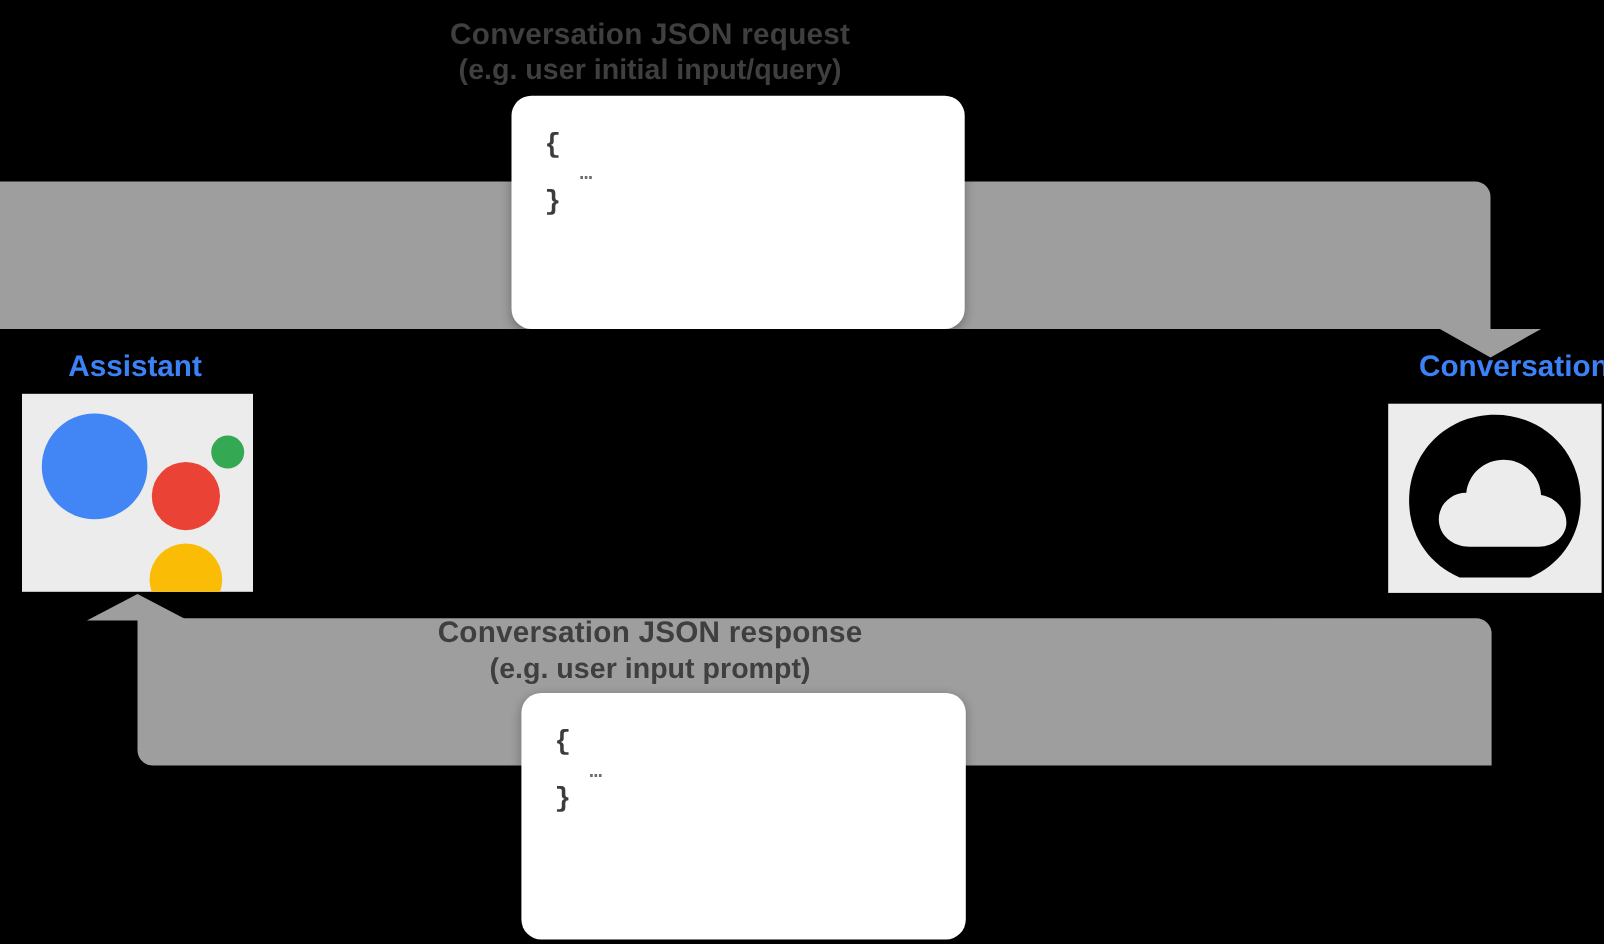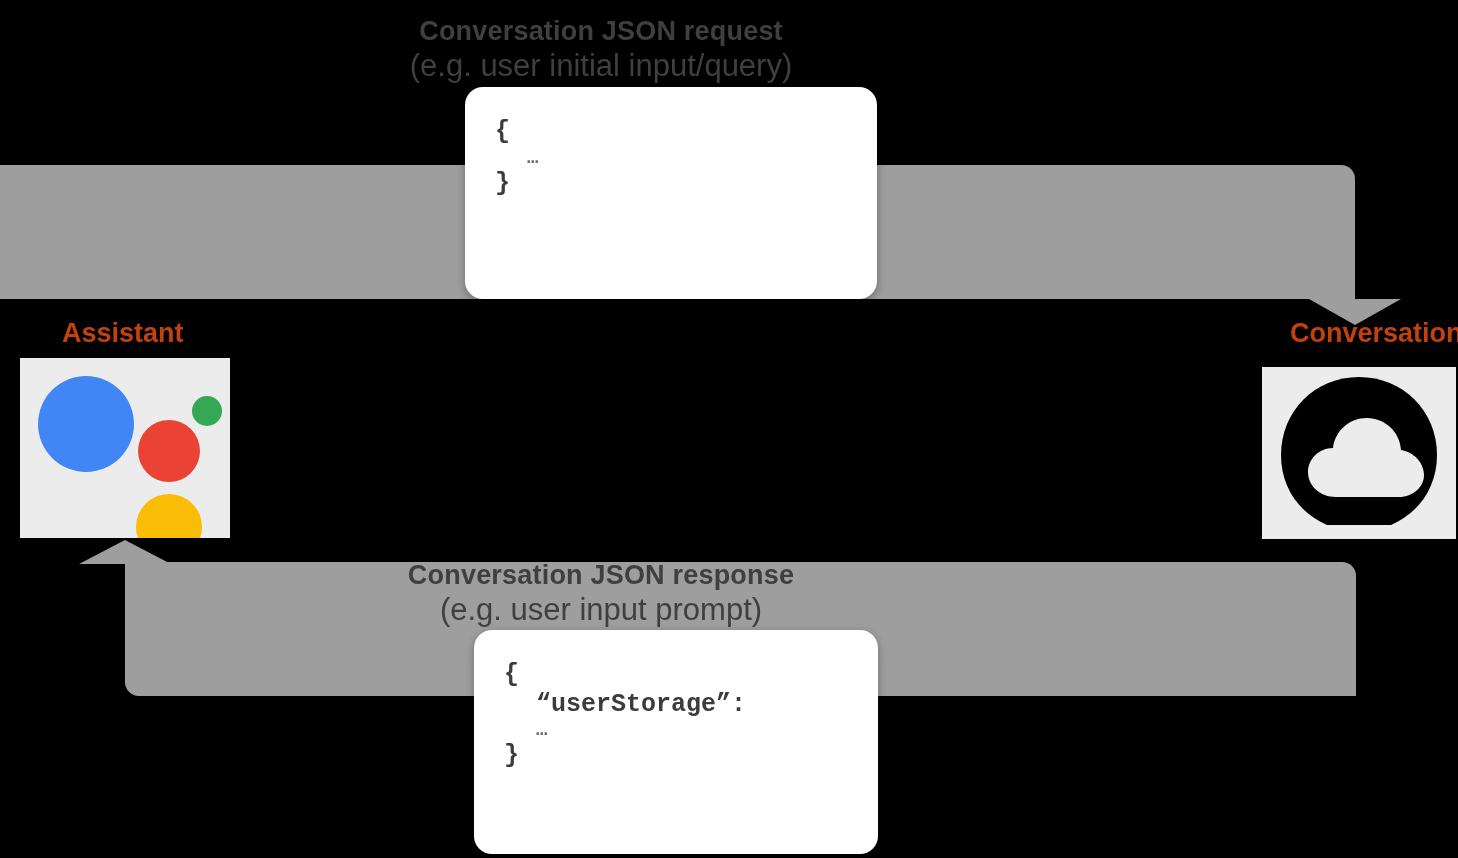--- a/index.html
+++ b/index.html
@@ -2,21 +2,21 @@
 <html><head>
 <meta charset="utf-8">
 <style>
   html,body{margin:0;padding:0;}
   body{
     width:1458px;height:858px;
     background:#000;
     font-family:"Liberation Sans", sans-serif;
     overflow:hidden;
   }
-  .stage{position:relative;width:1182px;height:858px;padding-left:20px;}
+  .stage{position:relative;width:1182px;height:858px;}
 
   
   .band{position:absolute;}
   .band .bar{
     position:absolute;
     background:#9e9e9e;
     height:134px;
   }
   
   #band-request .bar{
@@ -58,22 +58,22 @@
     pointer-events:none;
   }
   .band-label .l1{
     display:block;
     font-size:27px;
     font-weight:700;
     letter-spacing:.2px;
   }
   .band-label .l2{
     display:block;
-    font-size:31px;
-    font-weight:400;
+    font-size:26px;
+    font-weight:700;
   }
 
   
   .card{
     position:absolute;
     background:#ffffff;
     border-radius:18px;
     box-shadow:0 3px 10px rgba(0,0,0,.30);
     font-family:"Liberation Mono", monospace;
     color:#3c3c3c;
@@ -89,21 +89,21 @@
   }
   .card .line.ind{padding-left:32px;}
   .card .line.dots{font-size:19px;color:#6d6d6d;letter-spacing:2px;}
   .tile{
     position:absolute;
     background:#ececec;
     overflow:hidden;
   }
   .endpoint-label{
     position:absolute;
-    color:#c2410c;
+    color:#3b82f6;
     font-size:27px;
     font-weight:700;
     white-space:nowrap;
   }
 
   
   #assistant-tile{left:20px;top:358px;width:210px;height:180px;}
   .ga-dot{position:absolute;border-radius:50%;}
   .ga-blue  {left:18px; top:18px;  width:96px;height:96px;background:#4285f4;}
   .ga-red   {left:118px;top:62px;  width:62px;height:62px;background:#ea4335;}
@@ -171,18 +171,17 @@
     <div class="head"></div>
   </div>
 
   <div class="band-label" id="label-response">
     <span class="l1">Conversation JSON response</span>
     <span class="l2">(e.g. user input prompt)</span>
   </div>
 
   <div class="card" id="card-response">
     <span class="line">{</span>
-    <span class="line ind">“userStorage”:</span>
     <span class="line ind dots">…</span>
     <span class="line">}</span>
   </div>
 
 </div>
 
 </body></html>

